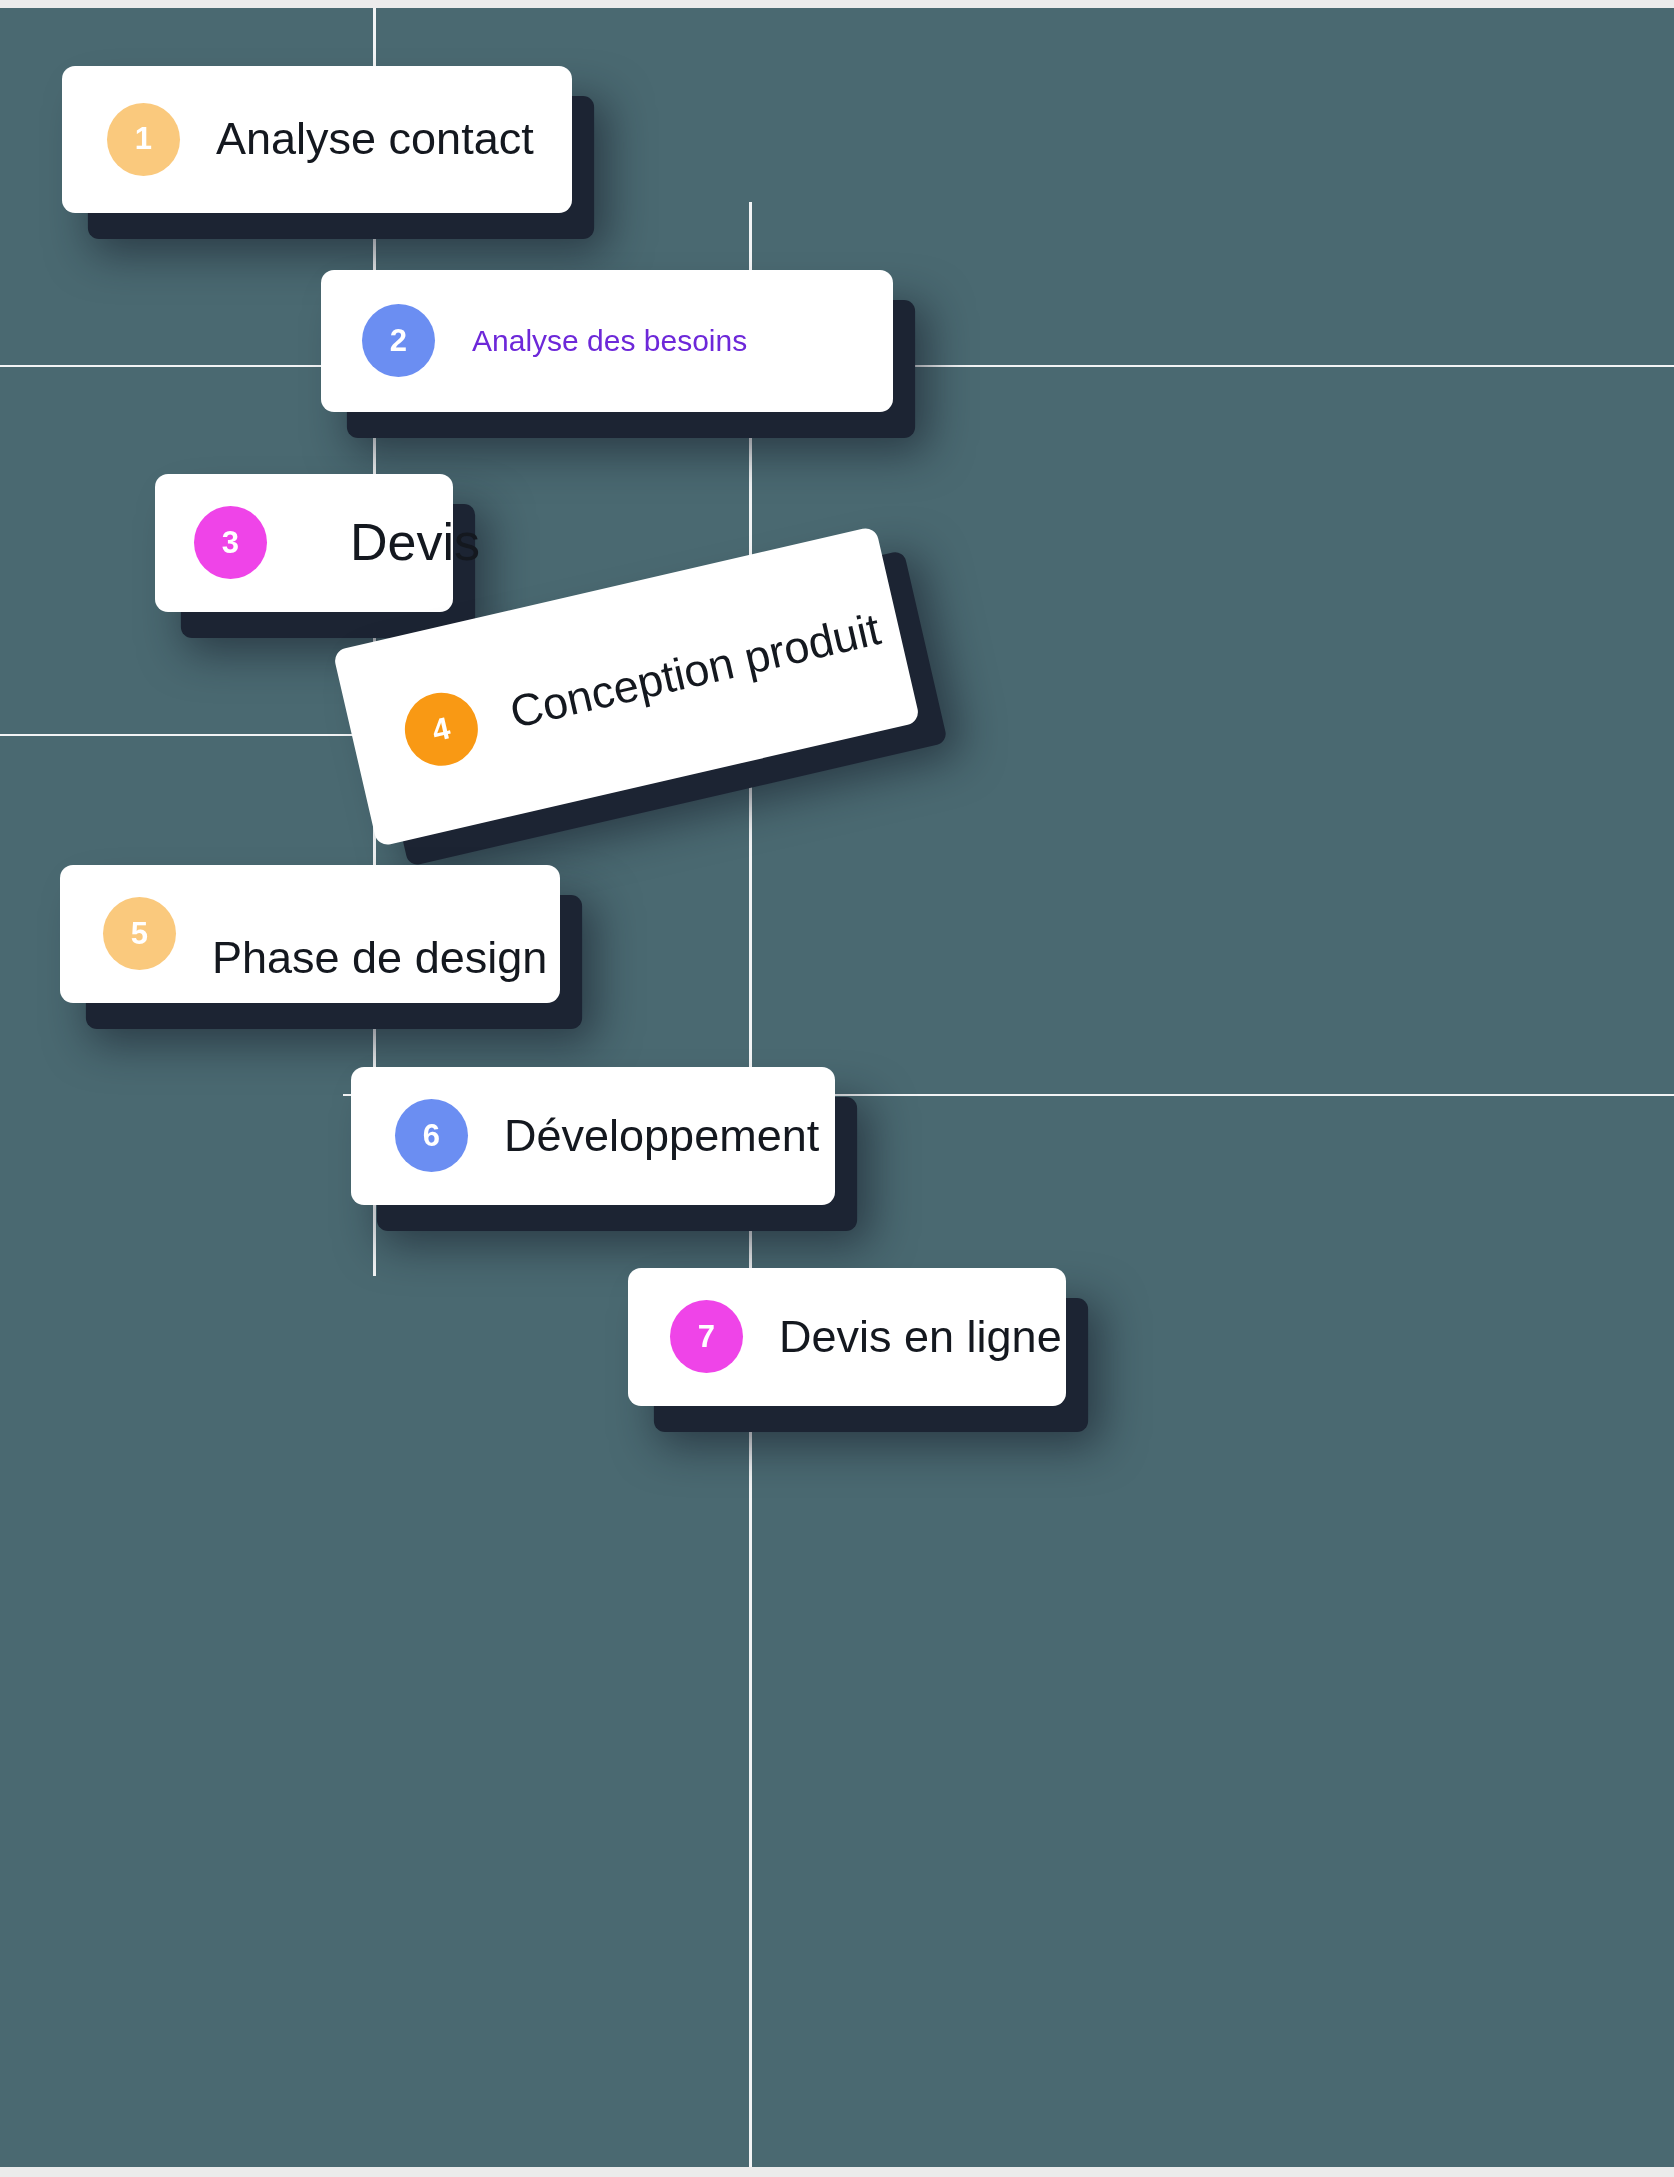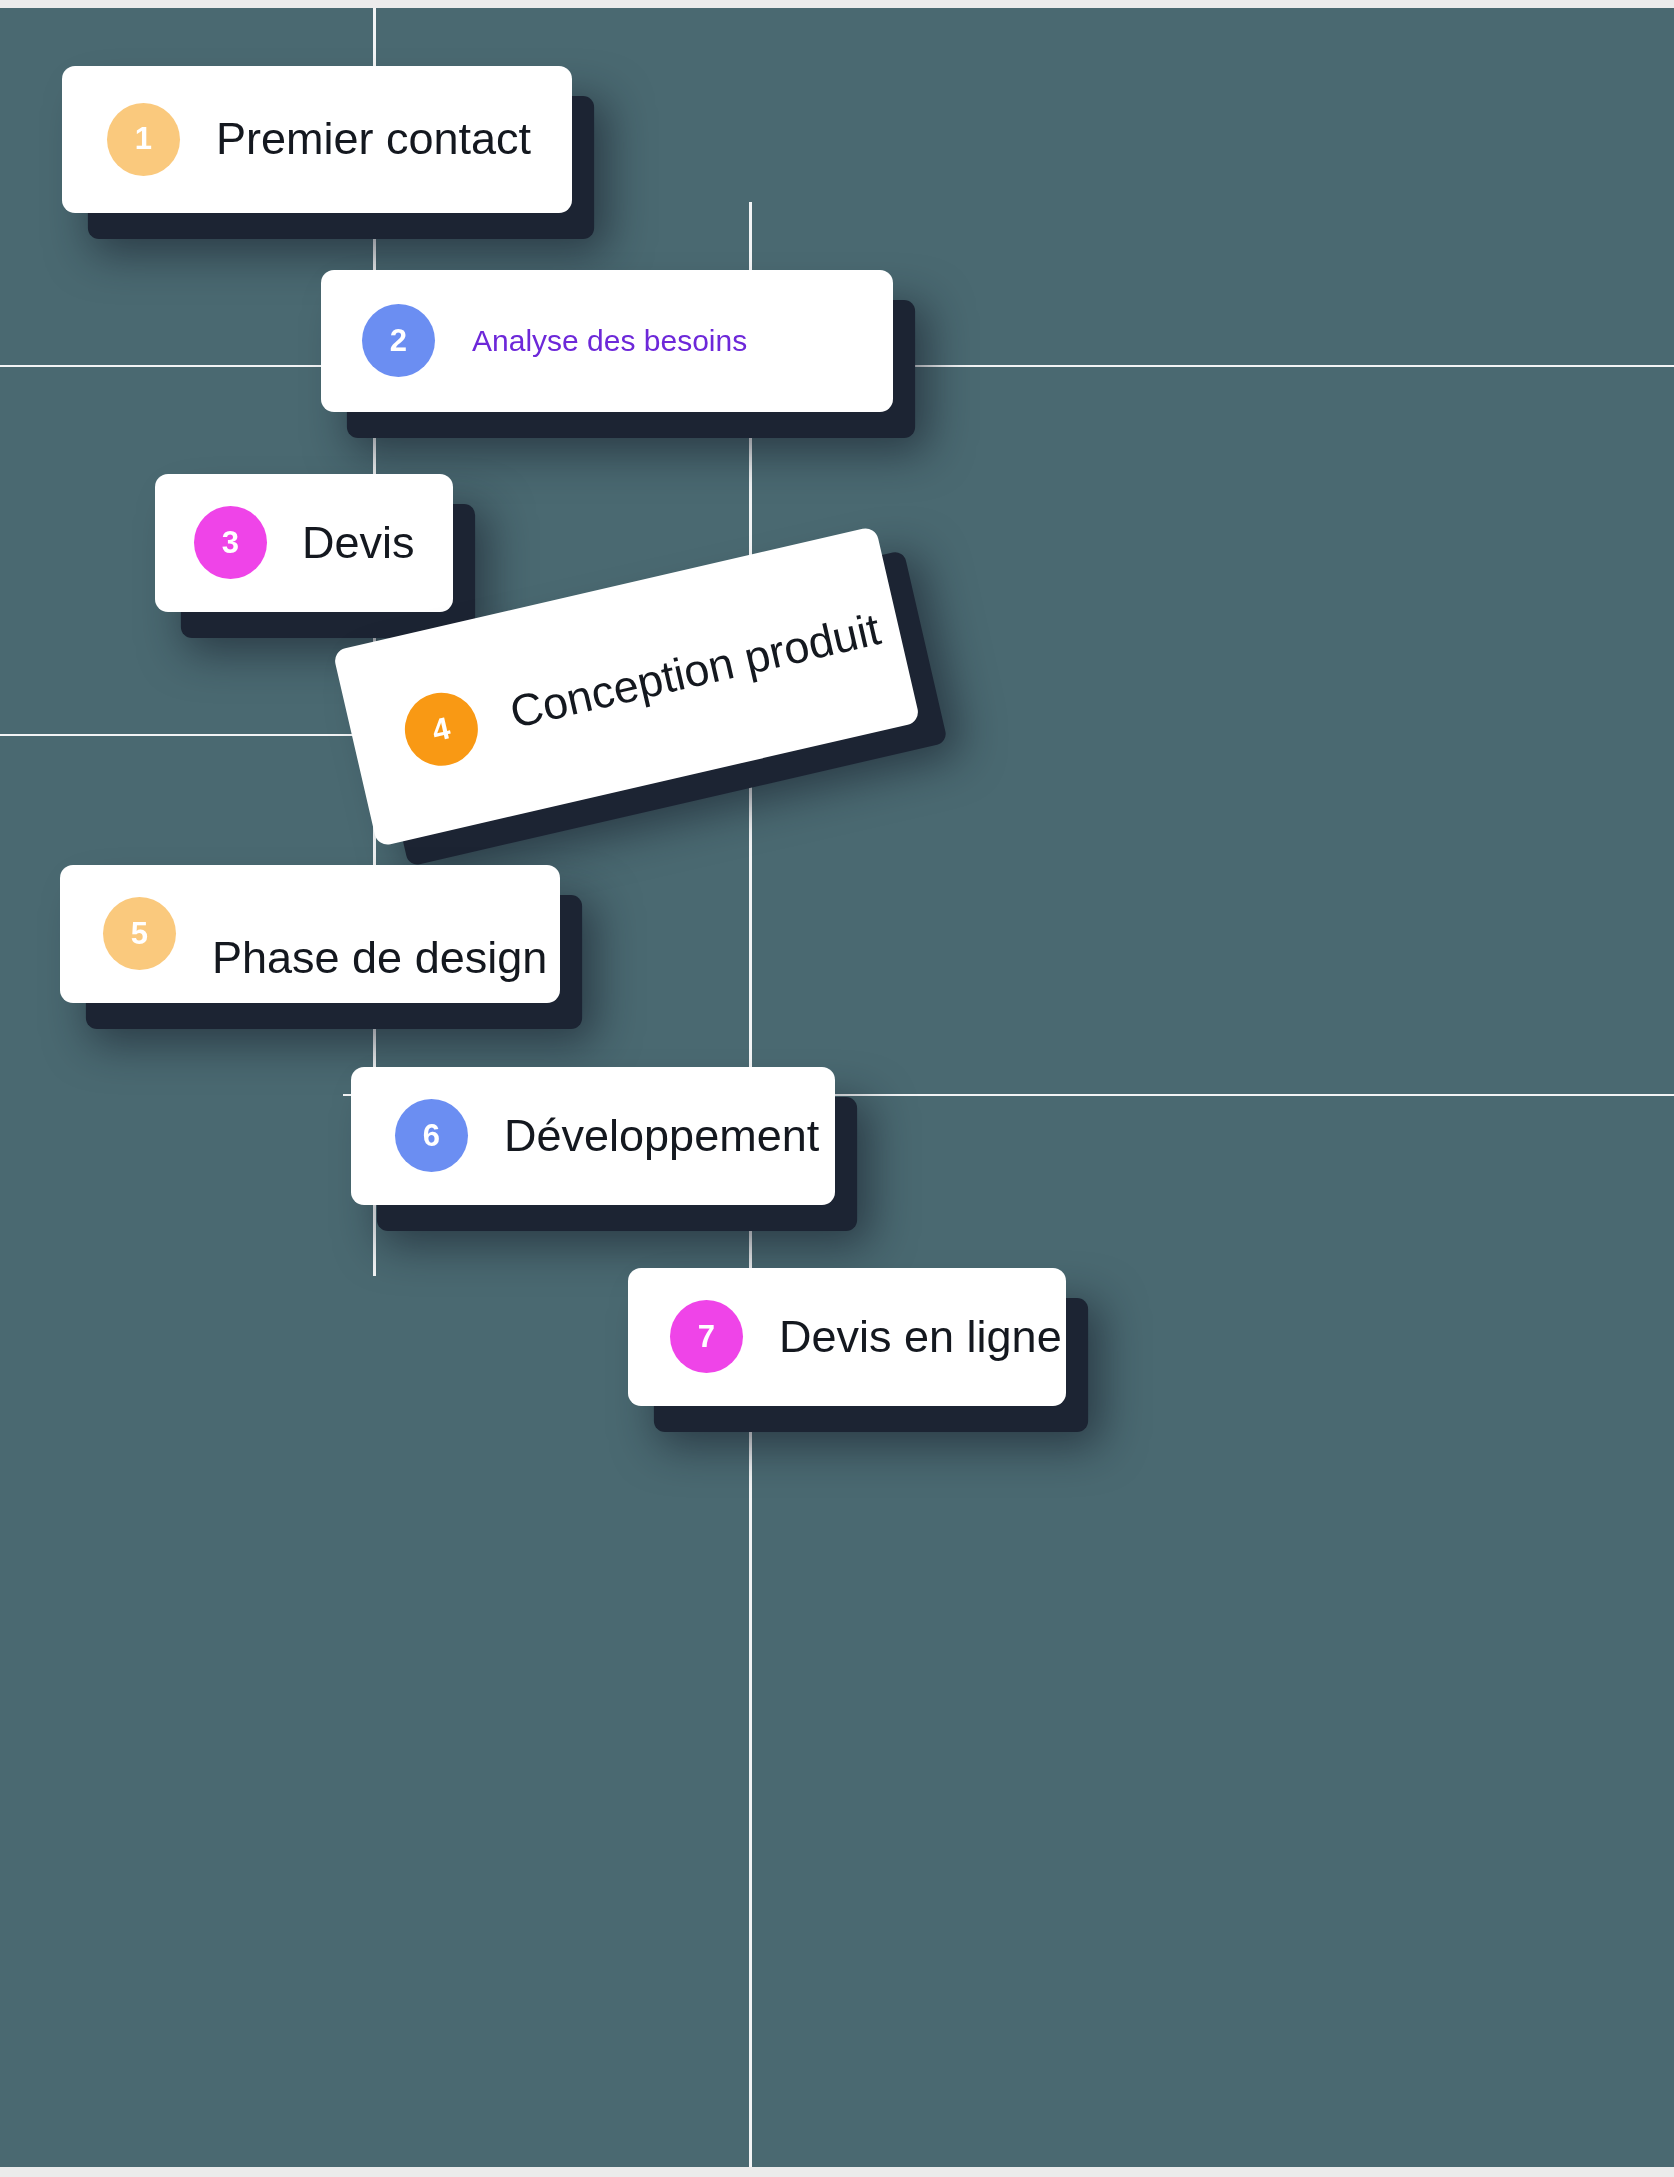--- a/index.html
+++ b/index.html
@@ -74,29 +74,29 @@
     <div id="guides">
         <div class="guide-v" style="left: 373px; top: 0px; height: 1268px; background: rgb(242, 244, 245);"></div>
         <div class="guide-v" style="left: 749px; top: 194px; height: 1965px; background: rgb(242, 244, 245);"></div>
         <div class="guide-h" style="left: 0px; top: 357px; width: 1674px; background: rgb(242, 244, 245);"></div>
         <div class="guide-h" style="left: 0px; top: 726px; width: 786px; background: rgb(242, 244, 245);"></div>
         <div class="guide-h" style="left: 343px; top: 1086px; width: 1331px; background: rgb(242, 244, 245);"></div>
       </div>
     <div id="cards">
         <div class="card" style="left: 62px; top: 58px; width: 510px; height: 147px; padding-left: 45px; background: rgb(255, 255, 255);">
           <div class="badge" style="width: 73px; height: 73px; background: rgb(250, 201, 125); font-size: 31px; margin-right: 36px;">1</div>
-          <div class="card-label" style="font-size: 45px; color: rgb(20, 24, 31);">Premier contact</div>
+          <div class="card-label" style="font-size: 45px; color: rgb(20, 24, 31);">Analyse contact</div>
         </div>
         <div class="card" style="left: 321px; top: 262px; width: 572px; height: 142px; padding-left: 41px; background: rgb(255, 255, 255);">
           <div class="badge" style="width: 73px; height: 73px; background: rgb(107, 142, 242); font-size: 31px; margin-right: 37px;">2</div>
           <div class="card-label" style="font-size: 30px; color: #6d28d9;">Analyse des besoins</div>
         </div>
         <div class="card" style="left: 155px; top: 466px; width: 298px; height: 138px; padding-left: 39px; background: rgb(255, 255, 255);">
           <div class="badge" style="width: 73px; height: 73px; background: rgb(239, 68, 232); font-size: 31px; margin-right: 35px;">3</div>
-          <div class="card-label" style="font-size: 45px; color: rgb(20, 24, 31);">Devis</div>
+          <div class="card-label" style="font-size: 52px; color: rgb(20, 24, 31); margin-left: 48px;">Devis</div>
         </div>
         <div class="card" style="left: 348px; top: 578px; width: 557px; height: 201px; padding-left: 52px; background: rgb(255, 255, 255); transform: rotate(-13deg);">
           <div class="badge" style="width: 73px; height: 73px; background: rgb(249, 153, 20); font-size: 31px; margin-right: 35px;">4</div>
           <div class="card-label" style="font-size: 45px; color: rgb(20, 24, 31);">Conception produit</div>
         </div>
         <div class="card" style="left: 60px; top: 857px; width: 500px; height: 138px; padding-left: 43px; background: rgb(255, 255, 255);">
           <div class="badge" style="width: 73px; height: 73px; background: rgb(250, 201, 125); font-size: 31px; margin-right: 36px;">5</div>
           <div class="card-label" style="font-size: 45px; color: rgb(20, 24, 31); margin-top: 48px;">Phase de design</div>
         </div>
         <div class="card" style="left: 351px; top: 1059px; width: 484px; height: 138px; padding-left: 44px; background: rgb(255, 255, 255);">

